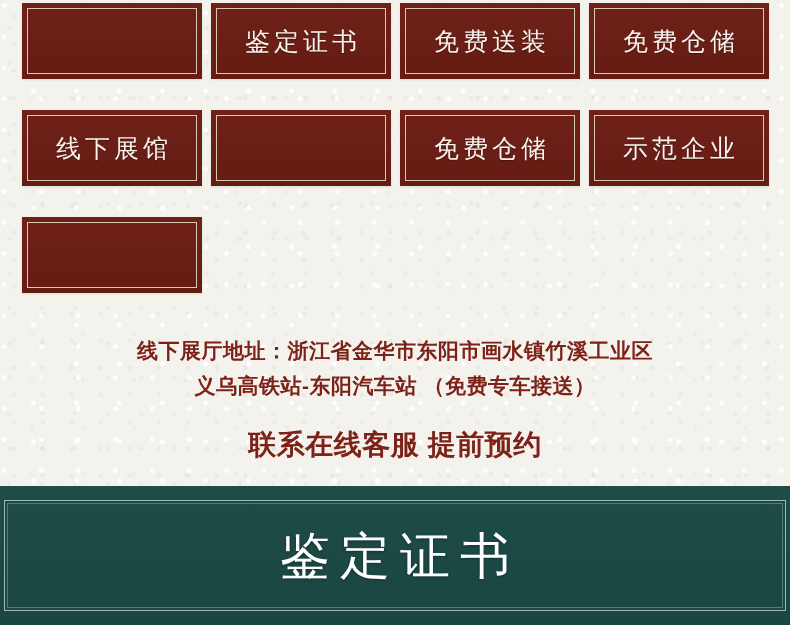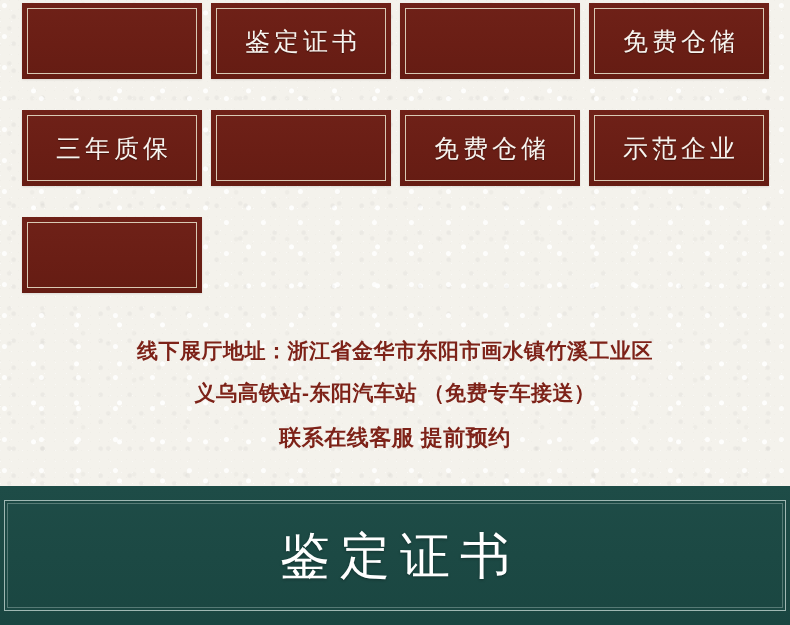--- a/index.html
+++ b/index.html
@@ -89,27 +89,27 @@
   }
   .addr-line-1 {
     font-size: 21px;
     letter-spacing: 0.5px;
     line-height: 30px;
   }
   .addr-line-2 {
     font-size: 21px;
     letter-spacing: 0.5px;
     line-height: 30px;
-    margin-top: 12px;
+    margin-top: 5px;
   }
   .addr-line-3 {
-    font-size: 22px;
+    font-size: 28px;
     letter-spacing: 0.5px;
     line-height: 30px;
-    margin-top: 15px;
+    margin-top: 29px;
   }
 
   
   .cert-banner {
     position: absolute;
     left: 0;
     top: 486px;
     width: 790px;
     height: 139px;
     background: linear-gradient(180deg, #1e4c47 0%, #1c4944 50%, #1a4641 100%);
@@ -152,31 +152,32 @@
     <span class="inner-rule"></span>
   </div>
 
   <div class="badge">
     <span class="inner-rule"></span>
     <span class="badge-label">鉴定证书</span>
   </div>
 
   <div class="badge">
     <span class="inner-rule"></span>
+    <span class="badge-label">免费送装</span>
   </div>
 
 
   <div class="badge">
     <span class="inner-rule"></span>
     <span class="badge-label">免费仓储</span>
   </div>
 
   <div class="badge">
     <span class="inner-rule"></span>
-    <span class="badge-label">三年质保</span>
+    <span class="badge-label">线下展馆</span>
   </div>
 
   <div class="badge">
     <span class="inner-rule"></span>
   </div>
 
   <div class="badge">
     <span class="inner-rule"></span>
     <span class="badge-label">免费仓储</span>
   </div>

